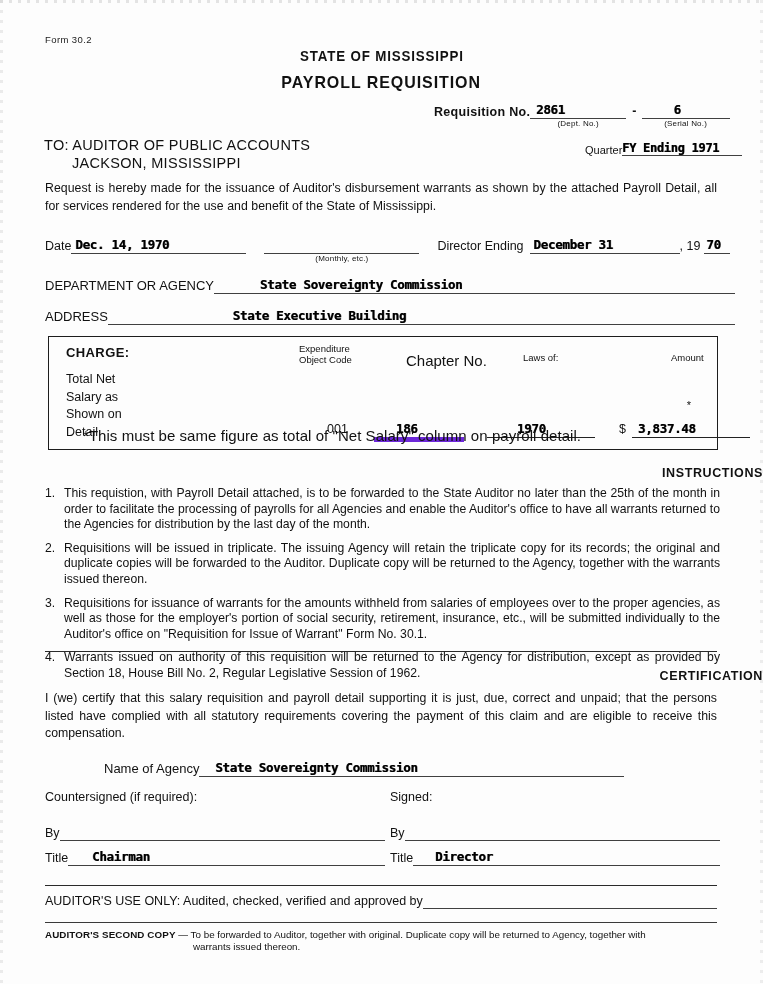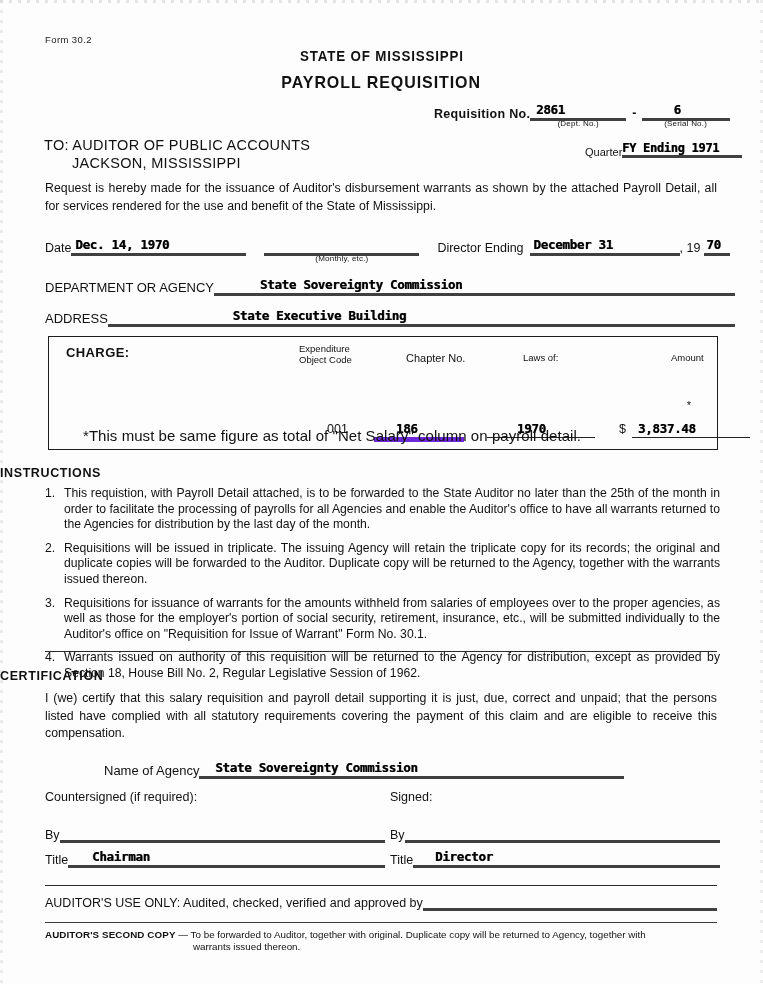--- a/index.html
+++ b/index.html
@@ -56,21 +56,21 @@
     letter-spacing: -0.3px;
     text-shadow: 0.4px 0 0 rgba(0,0,0,.55), -0.35px 0.3px 0 rgba(0,0,0,.35);
   }
 
   .req-row {
     position: absolute; left: 434px; top: 103px;
     font-size: 12.5px; font-weight: bold; letter-spacing: .3px;
     display: flex; align-items: flex-end;
   }
   .req-label { white-space: nowrap; }
-  .ul { border-bottom: 3px solid #404040; display: inline-block; position: relative; }
+  .ul { border-bottom: 1px solid #404040; display: inline-block; position: relative; }
   .req-field-1 { width: 96px; height: 15px; }
   .req-dash { margin: 0 5px 0 6px; font-weight: bold; padding-bottom:1px;}
   .req-field-2 { width: 88px; height: 15px; }
   .req-val-1 { position: absolute; left: 6px; bottom: 1px; font-size: 12.5px; }
   .req-val-2 { position: absolute; left: 32px; bottom: 1px; font-size: 12.5px; }
   .sub-cap {
     position: absolute; top: 16px; width: 100%; text-align: center;
     font-size: 8px; font-weight: normal; letter-spacing: .2px;
   }
 
@@ -101,35 +101,35 @@
   .f-agency { flex: 1; height: 16px; position: relative; }
   .address-row { position: absolute; left: 45px; top: 308px; width: 690px; font-size: 13px; display: flex; align-items: flex-end; }
   .f-address { flex: 1; height: 16px; position: relative; }
 
   .charge-box {
     position: absolute; left: 48px; top: 336px; width: 668px; height: 112px;
     border: 1.3px solid #1d1d1d;
   }
   .charge-title { position: absolute; left: 17px; top: 8px; font-size: 13px; font-weight: bold; letter-spacing: .4px; }
   .ch-h-eoc { position: absolute; left: 250px; top: 6px; font-size: 9.5px; line-height: 11px; }
-  .ch-h-chap { position: absolute; left: 357px; top: 15px; font-size: 11px; }
+  .ch-h-chap { position: absolute; left: 357px; top: 15px; font-size: 15px; }
   .ch-h-laws { position: absolute; left: 474px; top: 15px; font-size: 9.5px; }
   .ch-h-amt  { position: absolute; left: 622px; top: 15px; font-size: 9.5px; }
   .charge-left-lines {
     position: absolute; left: 17px; top: 34px; font-size: 12.5px; line-height: 17.5px;
   }
   .asterisk-mark { position: absolute; right: 26px; top: 62px; font-size: 11px; }
   .row-001 { position: absolute; left: 278px; top: 85px; font-size: 12.5px; }
   .f-chap { position: absolute; left: 325px; top: 84px; width: 90px; height: 16px; border-bottom: 5px solid #6d28d9; }
   .f-laws { position: absolute; left: 438px; top: 84px; width: 108px; height: 16px; border-bottom: 1px solid #222; }
   .dollar-sign { position: absolute; left: 570px; top: 85px; font-size: 12.5px; }
   .f-amt { position: absolute; left: 583px; top: 84px; width: 118px; height: 16px; border-bottom: 1px solid #222; }
   .charge-foot { position: absolute; left: 34px; bottom: 5px; font-size: 15px; letter-spacing: .05px; }
 
-  .sec-head { position: absolute; width: 763px; text-align: left; font-size: 12.5px; font-weight: bold; letter-spacing: .6px; }
+  .sec-head { position: absolute; width: 763px; text-align: right; font-size: 12.5px; font-weight: bold; letter-spacing: .6px; }
   .sec-instructions { top: 466px; }
   .sec-certification { top: 669px; }
 
   .instr-list { position: absolute; left: 45px; top: 486px; width: 675px; font-size: 12.2px; line-height: 15.6px; }
   .instr-item { display: flex; margin-bottom: 8px; }
   .instr-num { width: 19px; flex: 0 0 19px; }
   .instr-text { flex: 1; text-align: justify; }
 
   .hr-1 { position: absolute; left: 45px; top: 651px; width: 672px; border-top: 1px solid #2a2a2a; }
 
@@ -233,20 +233,26 @@
   <div class="charge-box">
     <div class="charge-title">CHARGE:</div>
     <div class="ch-h-eoc">
       <div>Expenditure</div>
       <div>Object Code</div>
     </div>
     <div class="ch-h-chap">Chapter No.</div>
     <div class="ch-h-laws">Laws of:</div>
     <div class="ch-h-amt">Amount</div>
 
+    <div class="charge-left-lines">
+      <div>Total Net</div>
+      <div>Salary as</div>
+      <div>Shown on</div>
+      <div>Detail</div>
+    </div>
 
     <div class="asterisk-mark">*</div>
 
     <div class="row-001">001</div>
 
     <div class="f-chap">
       <span class="typed val-abs" style="left:22px;">186</span>
     </div>
     <div class="f-laws">
       <span class="typed val-abs" style="left:30px;">1970</span>

